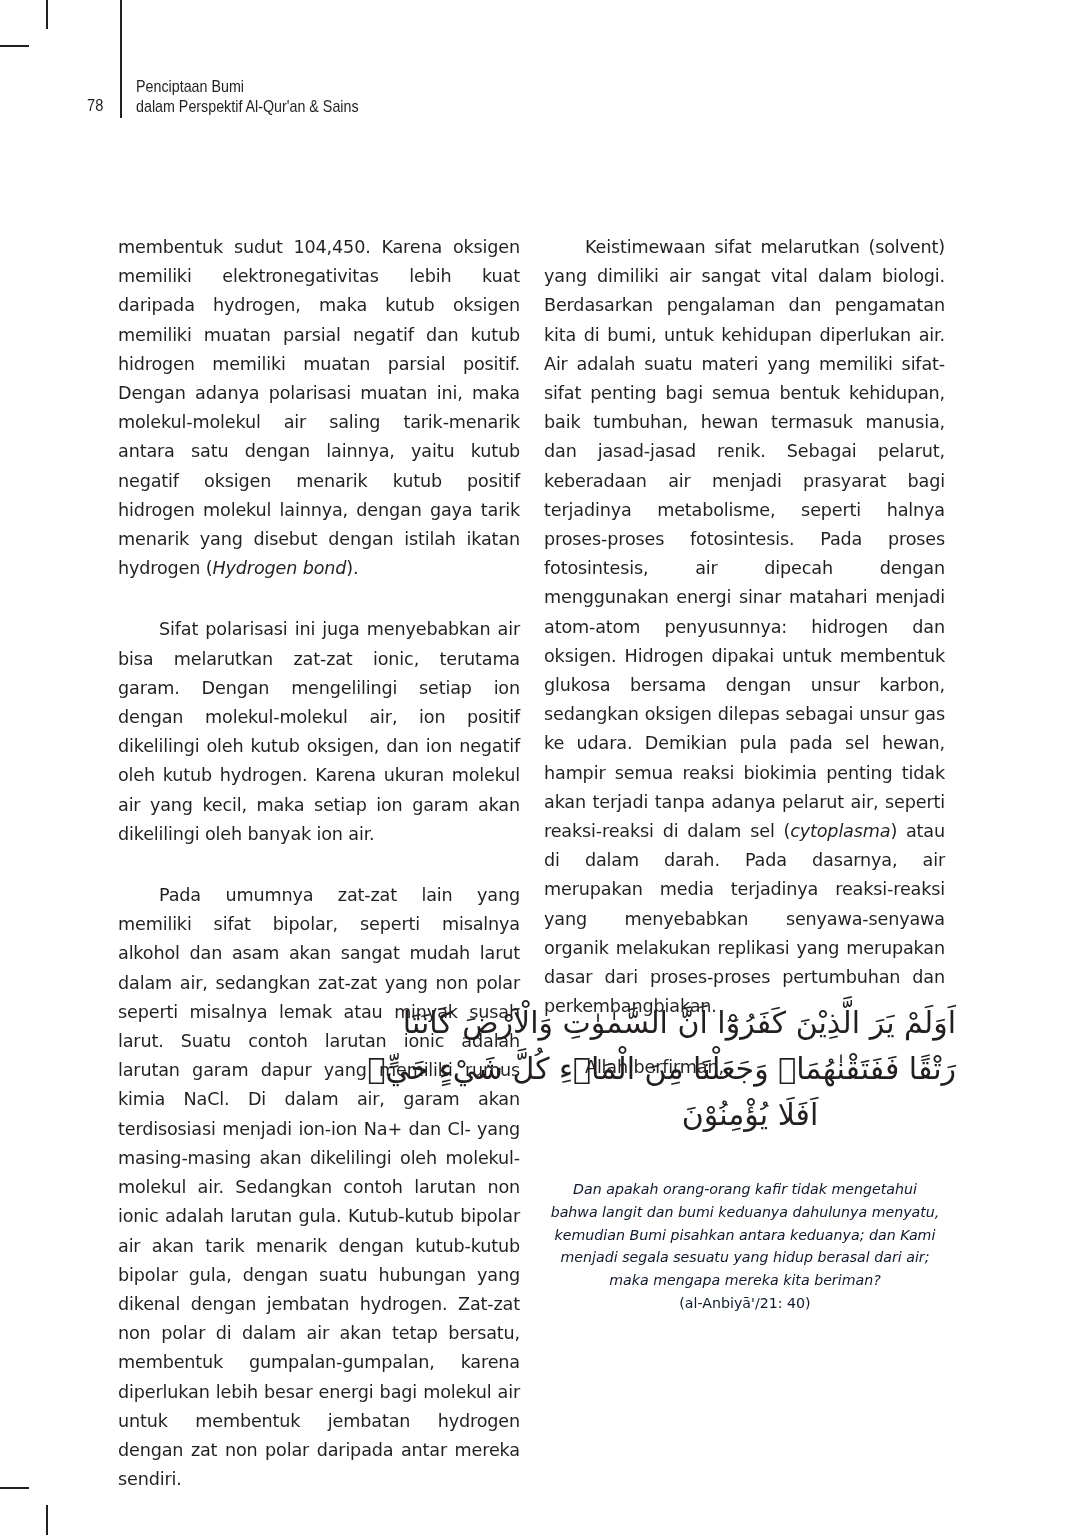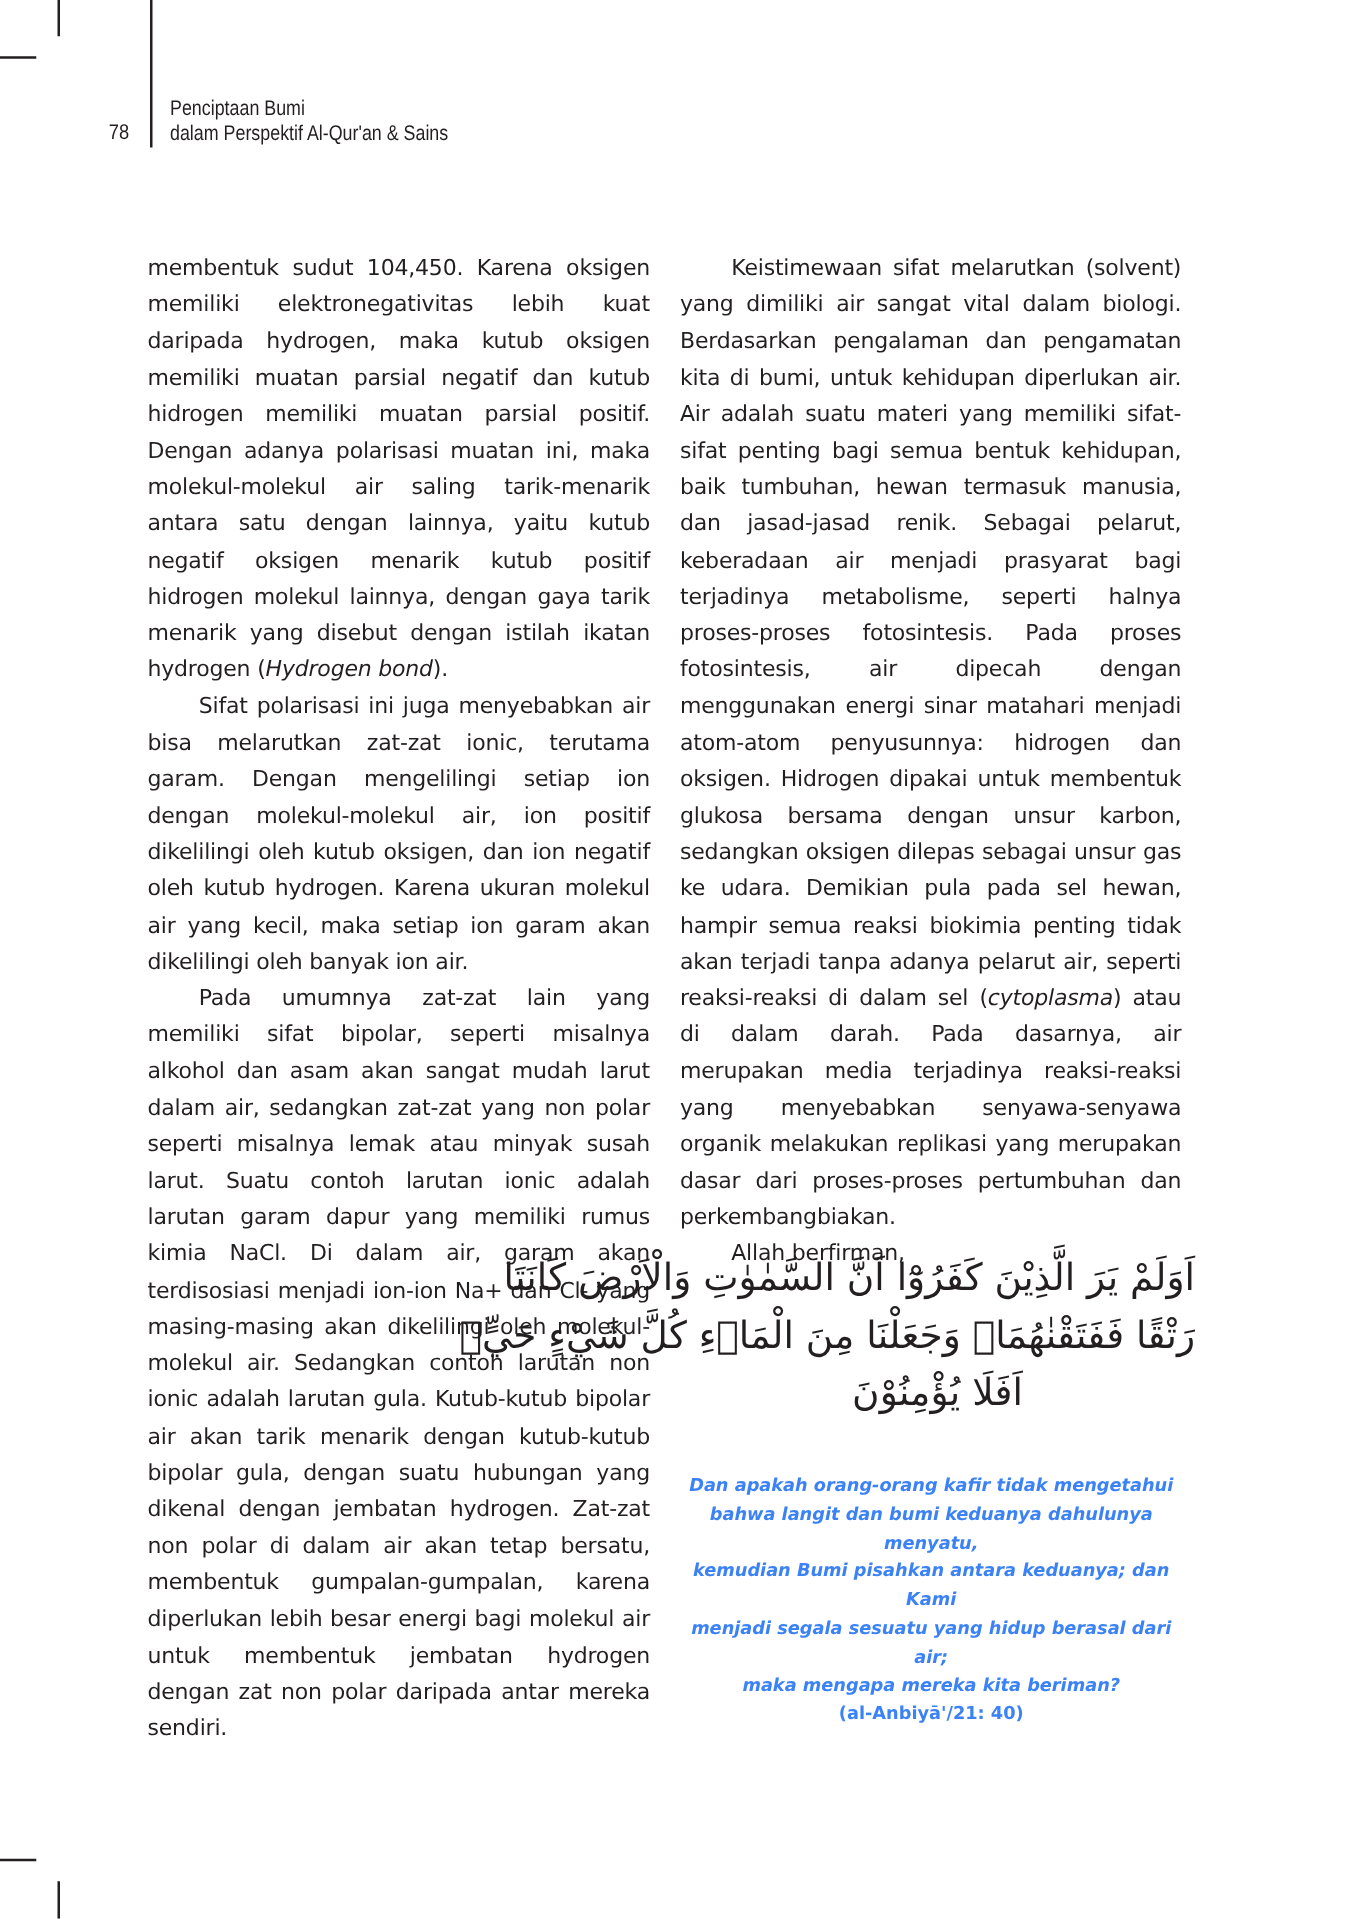--- a/index.html
+++ b/index.html
@@ -58,21 +58,21 @@
     text-align: justify;
     letter-spacing: -0.15px;
   }
   .col-left { left: 118px; }
   .col-right { left: 544px; width: 401px; }
   .column p {
     margin: 0;
     text-indent: 0;
   }
   .column p.indent { text-indent: 41px; }
-  .column p.last-left { text-align-last: left; }
+  .column p.last-left { text-align-last: left; margin-top: 32px; }
   .column em { font-style: italic; }
   .arabic {
     position: absolute;
     left: 544px;
     top: 1000px;
     width: 412px;
     direction: rtl;
     text-align: center;
     font-family: "DejaVu Sans", sans-serif;
     font-size: 30px;
@@ -83,22 +83,21 @@
   .caption {
     position: absolute;
     left: 540px;
     top: 1178px;
     width: 410px;
     text-align: center;
     font-family: "DejaVu Sans", sans-serif;
     font-style: italic;
     font-size: 14.2px;
     line-height: 22.8px;
-    color: #3b82f6;
-    font-weight: bold;
+    color: #0f172a;
   }
   .caption .ref {
     font-style: normal;
   }
 </style>
 </head>
 <body>
 
 <div class="crop" style="left:46px;top:0;width:2px;height:29px;"></div>
 <div class="crop" style="left:0;top:45px;width:29px;height:2px;"></div>

